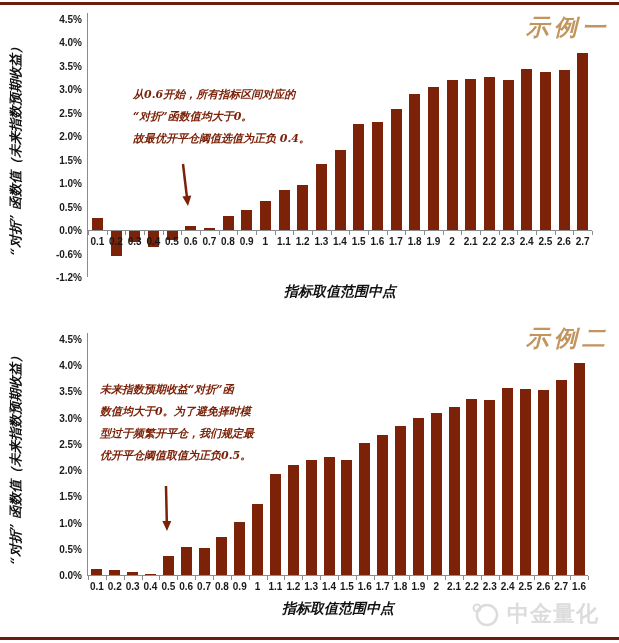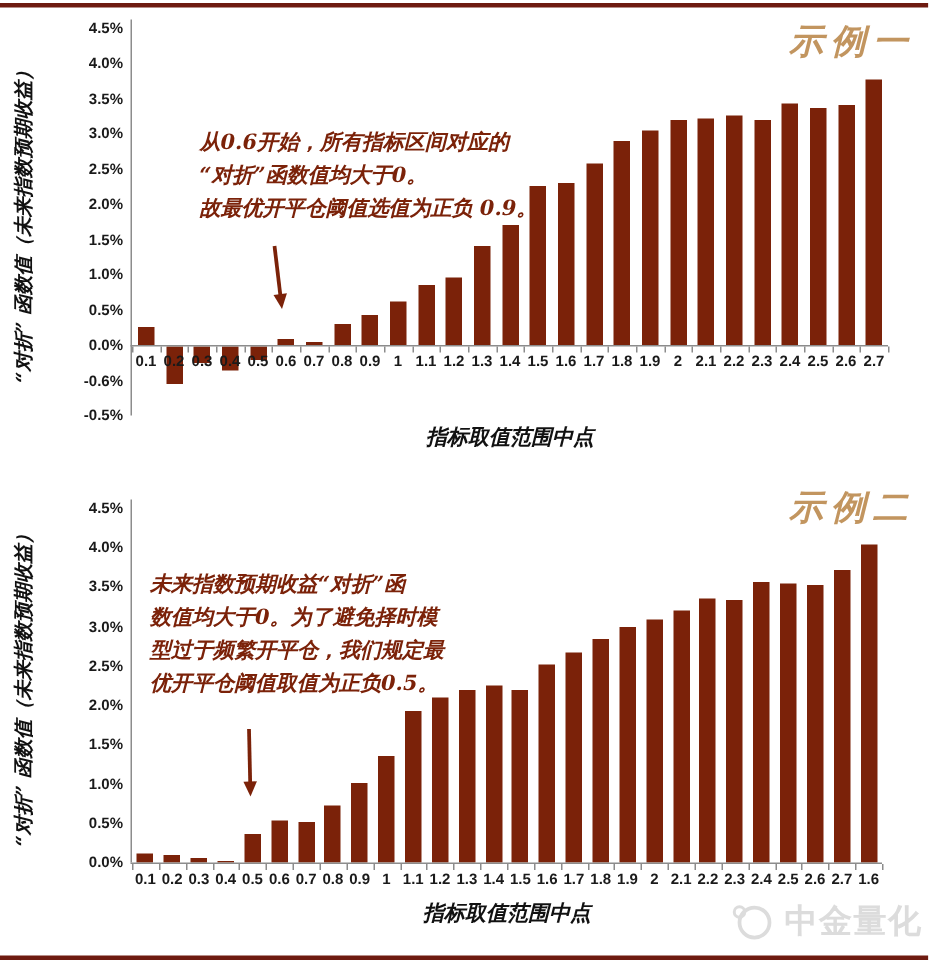--- a/index.html
+++ b/index.html
@@ -16,24 +16,24 @@
   .axis-h{position:absolute;height:1px;background:#8c8c8c;z-index:2;}
   .axis-v{position:absolute;width:1px;background:#8c8c8c;}
   .tickmark{position:absolute;width:1px;height:4px;background:#8c8c8c;z-index:2;}
   .bar{position:absolute;z-index:1;}
   .ylabel{position:absolute;font-family:"DejaVu Serif","Liberation Serif",serif;font-style:italic;
         font-weight:700;font-size:13px;color:#111;white-space:nowrap;
         transform:translate(-50%,-50%) rotate(-90deg);}
   .xlabel-title{position:absolute;font-family:"DejaVu Serif","Liberation Serif",serif;font-style:italic;
         font-weight:700;font-size:14px;color:#111;text-align:center;width:300px;}
   .annotation{position:absolute;font-family:"DejaVu Serif","Liberation Serif",serif;font-style:italic;
-        font-weight:700;font-size:14px;z-index:4;white-space:nowrap;}
+        font-weight:700;font-size:11px;z-index:4;white-space:nowrap;}
   .annotation .ann-line{display:block;}
   .arrow-svg{position:absolute;z-index:4;overflow:visible;}
-  .watermark{position:absolute;top:599px;right:4px;display:flex;align-items:center;gap:6px;}
+  .watermark{position:absolute;top:599px;right:20px;display:flex;align-items:center;gap:6px;}
   .watermark .wm-text{font-family:"DejaVu Serif","Liberation Serif",serif;font-weight:700;
         font-size:22px;color:#dcdcdc;letter-spacing:1px;}
 </style>
 </head>
 <body>
 
 <div class="page">
   <div class="rule top" style="background: rgb(110, 27, 16);"></div>
   <div id="charts">
       <div class="chart">
@@ -42,21 +42,21 @@
         <div class="ytick" style="left: 36px; width: 46px; top: 37.4545px;">4.0%</div>
         <div class="ytick" style="left: 36px; width: 46px; top: 60.9091px;">3.5%</div>
         <div class="ytick" style="left: 36px; width: 46px; top: 84.3636px;">3.0%</div>
         <div class="ytick" style="left: 36px; width: 46px; top: 107.818px;">2.5%</div>
         <div class="ytick" style="left: 36px; width: 46px; top: 131.273px;">2.0%</div>
         <div class="ytick" style="left: 36px; width: 46px; top: 154.727px;">1.5%</div>
         <div class="ytick" style="left: 36px; width: 46px; top: 178.182px;">1.0%</div>
         <div class="ytick" style="left: 36px; width: 46px; top: 201.636px;">0.5%</div>
         <div class="ytick" style="left: 36px; width: 46px; top: 225.091px;">0.0%</div>
         <div class="ytick" style="left: 36px; width: 46px; top: 248.545px;">-0.6%</div>
-        <div class="ytick" style="left: 36px; width: 46px; top: 272px;">-0.5%</div>
+        <div class="ytick" style="left: 36px; width: 46px; top: 272px;">-1.2%</div>
         <div class="axis-v" style="left: 87px; top: 13px; height: 264px;"></div>
         <div class="axis-h" style="left: 87px; top: 230px; width: 505px;"></div>
         <div class="tickmark" style="left: 88px; top: 231px;"></div>
         <div class="tickmark" style="left: 107px; top: 231px;"></div>
         <div class="tickmark" style="left: 125px; top: 231px;"></div>
         <div class="tickmark" style="left: 144px; top: 231px;"></div>
         <div class="tickmark" style="left: 163px; top: 231px;"></div>
         <div class="tickmark" style="left: 181px; top: 231px;"></div>
         <div class="tickmark" style="left: 200px; top: 231px;"></div>
         <div class="tickmark" style="left: 219px; top: 231px;"></div>
@@ -132,21 +132,21 @@
         <div class="xtick" style="left: 495.667px; width: 24.6667px; top: 236px;">2.3</div>
         <div class="xtick" style="left: 514.333px; width: 24.6667px; top: 236px;">2.4</div>
         <div class="xtick" style="left: 533px; width: 24.6667px; top: 236px;">2.5</div>
         <div class="xtick" style="left: 551.667px; width: 24.6667px; top: 236px;">2.6</div>
         <div class="xtick" style="left: 570.333px; width: 24.6667px; top: 236px;">2.7</div>
         <div class="ylabel" style="left: 16px; top: 148px;">“对折” 函数值（未来指数预期收益）</div>
         <div class="xlabel-title" style="left: 190px; top: 283px;">指标取值范围中点</div>
         <div class="annotation" style="left: 133px; top: 84px; color: rgb(123, 34, 9); line-height: 22px;">
           <div class="ann-line">从0.6开始，所有指标区间对应的</div>
           <div class="ann-line">“对折”函数值均大于0。</div>
-          <div class="ann-line">故最优开平仓阈值选值为正负 0.9。</div>
+          <div class="ann-line">故最优开平仓阈值选值为正负 0.4。</div>
         </div>
         <svg class="arrow-svg" width="25" height="62" style="left: 173px; top: 154px;">
           <line x1="10" y1="10" x2="14.290722661289326" y2="46.04207035483034" stroke="#7b2209" stroke-width="2.5"></line>
           <polygon points="15,52 9.34942386827163,42.602075262083574 18.28631833602612,41.53815925401756" fill="#7b2209"></polygon>
         </svg>
       </div>
       <div class="chart">
         <div class="chart-title" style="right: 9px; top: 323px; color: rgb(194, 149, 95);">示例二</div>
         <div class="ytick" style="left: 36px; width: 46px; top: 334px;">4.5%</div>
         <div class="ytick" style="left: 36px; width: 46px; top: 360.222px;">4.0%</div>

